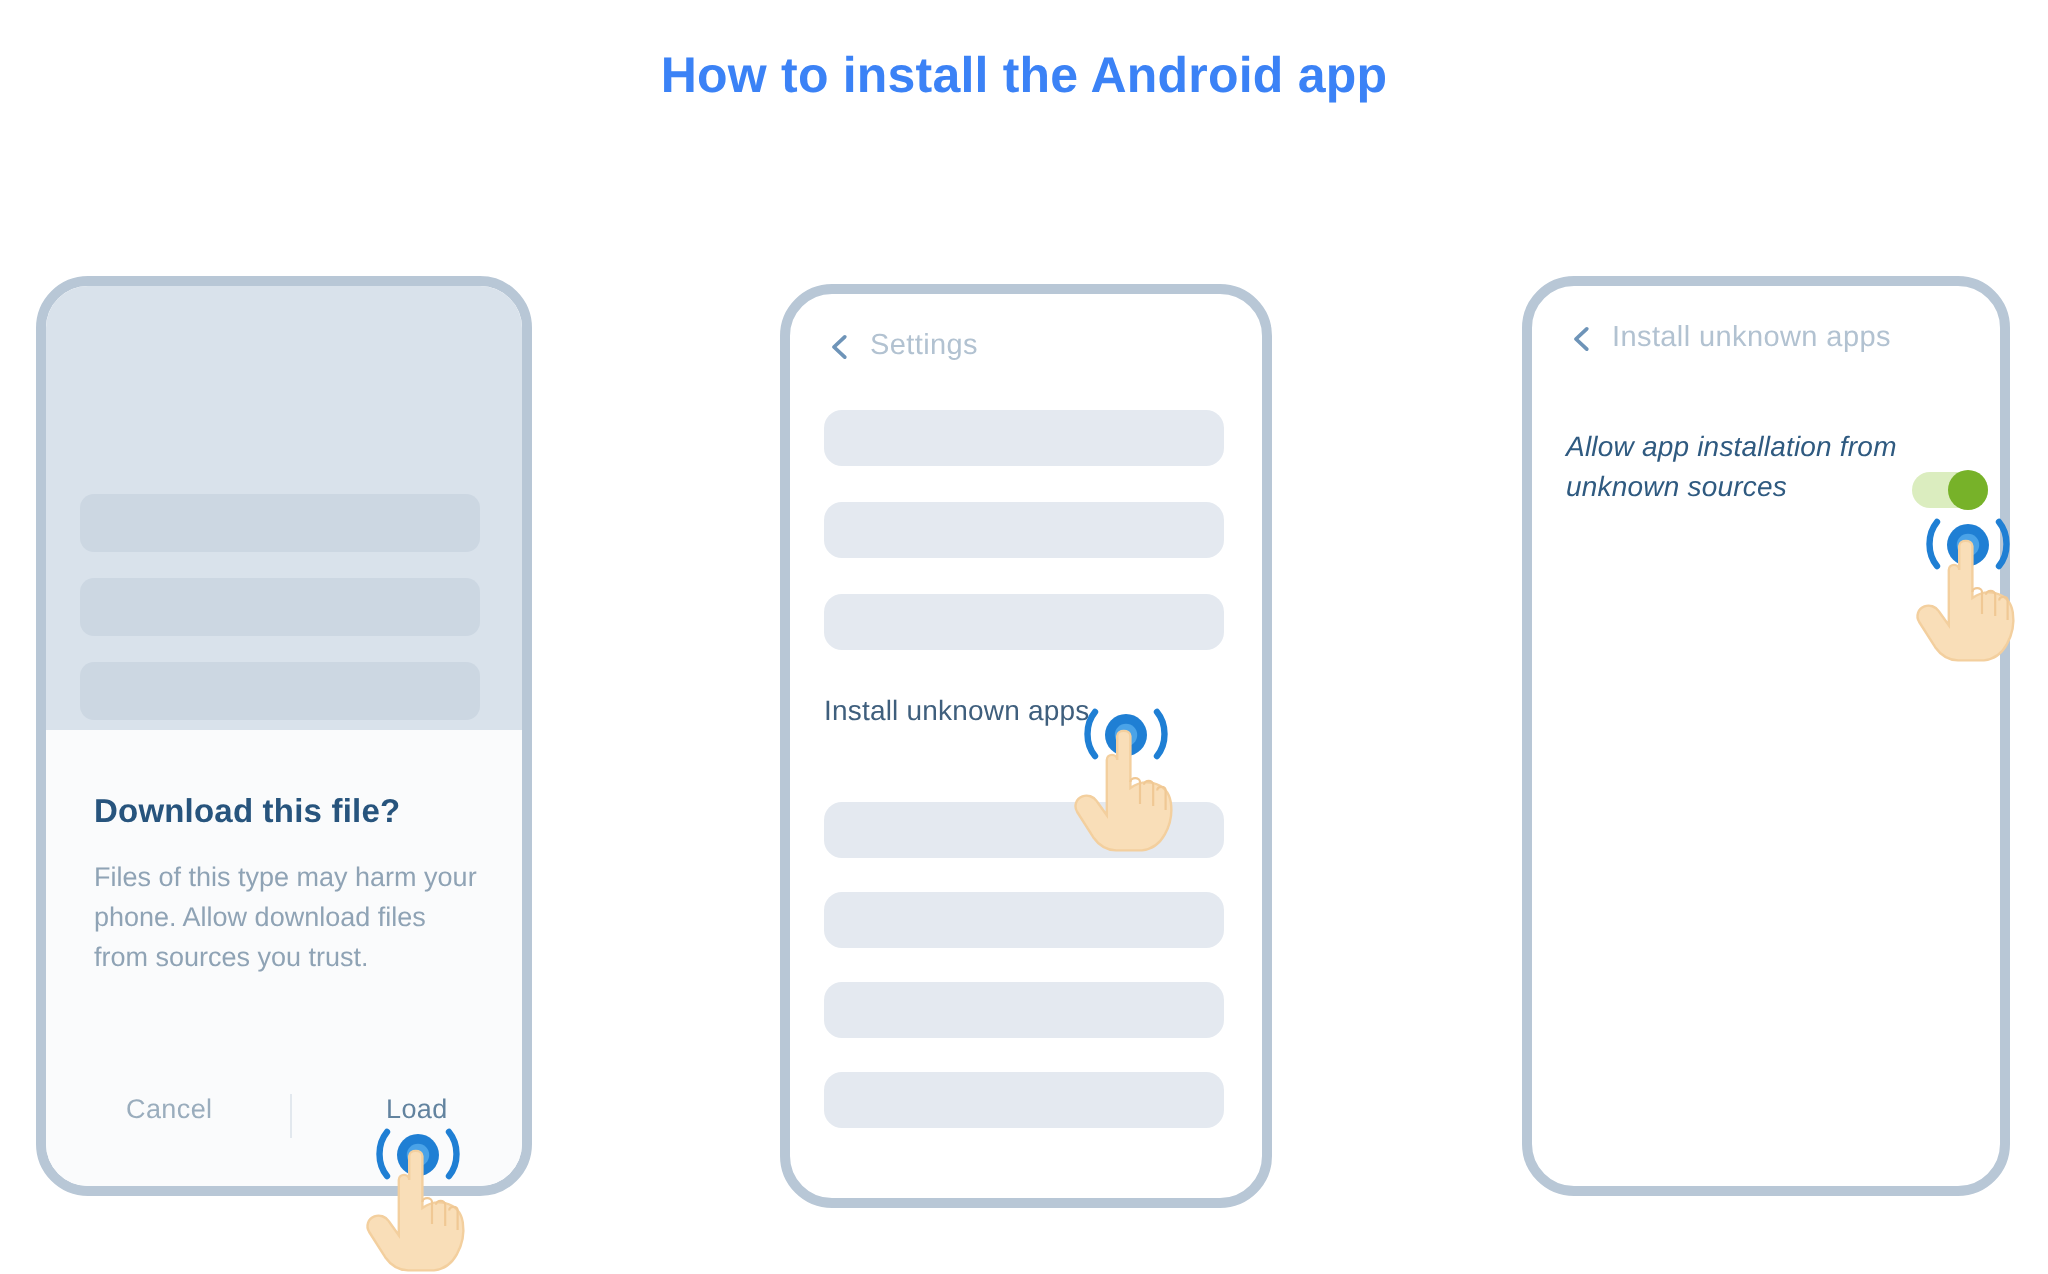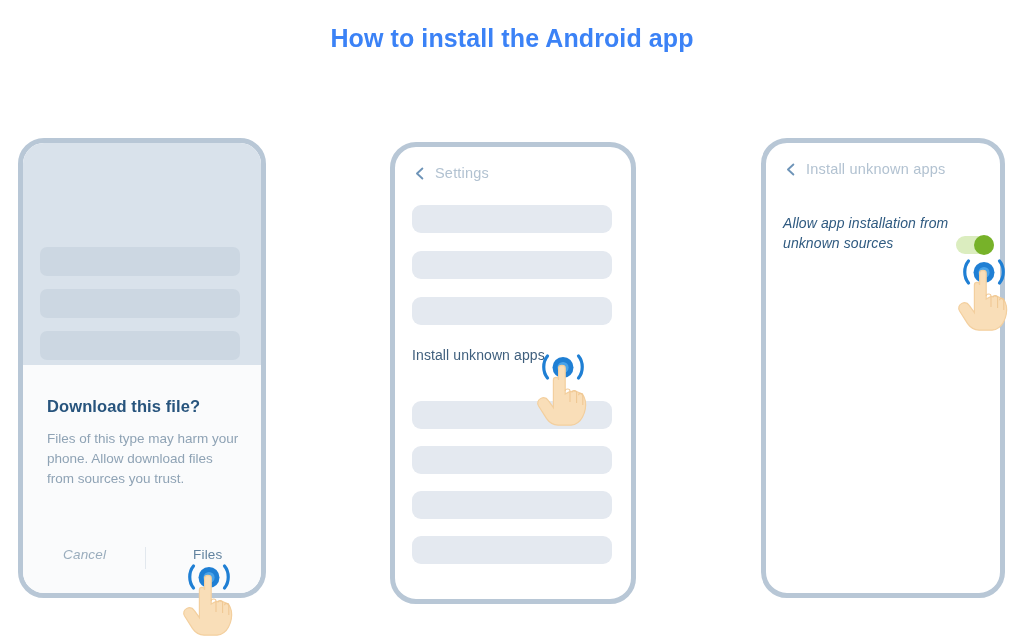--- a/index.html
+++ b/index.html
@@ -89,21 +89,21 @@
     position: absolute;
     left: 0; right: 0;
     top: 182px;
     height: 28px;
   }
   .dlg-btn {
     position: absolute;
     font-size: 13.5px;
     letter-spacing: 0.2px;
   }
-  .dlg-btn.cancel { left: 40px;  color: #9aadbd; font-style: italic; }
+  .dlg-btn.cancel { left: 40px;  color: #9aadbd; }
   .dlg-btn.load   { left: 170px; color: #62839f; }
   .dlg-divider {
     position: absolute;
     left: 122px;
     top: 0px;
     width: 1px;
     height: 22px;
     background: #e2e8ee;
   }
 
@@ -198,21 +198,21 @@
   </div>
 
   <div class="p1-dialog">
     <div class="dlg-title">Download this file?</div>
 
     <div class="dlg-body">Files of this type may harm your phone. Allow download files from sources you trust.</div>
 
     <div class="dlg-actions">
       <div class="dlg-divider"></div>
       <div class="dlg-btn cancel">Cancel</div>
-      <div class="dlg-btn load">Files</div>
+      <div class="dlg-btn load">Load</div>
     </div>
   </div>
 </div>
 
 <div class="tap-cursor" style="left:180px; top:560px;">
   <svg viewBox="0 0 64 84" xmlns="http://www.w3.org/2000/svg">
     <g fill="none" stroke="#1f7fd4" stroke-width="3.2" stroke-linecap="round">
       <path d="M13.5 6 C 8.5 12, 8.5 22, 13.5 28"></path>
       <path d="M44.5 6 C 49.5 12, 49.5 22, 44.5 28"></path>
     </g>

